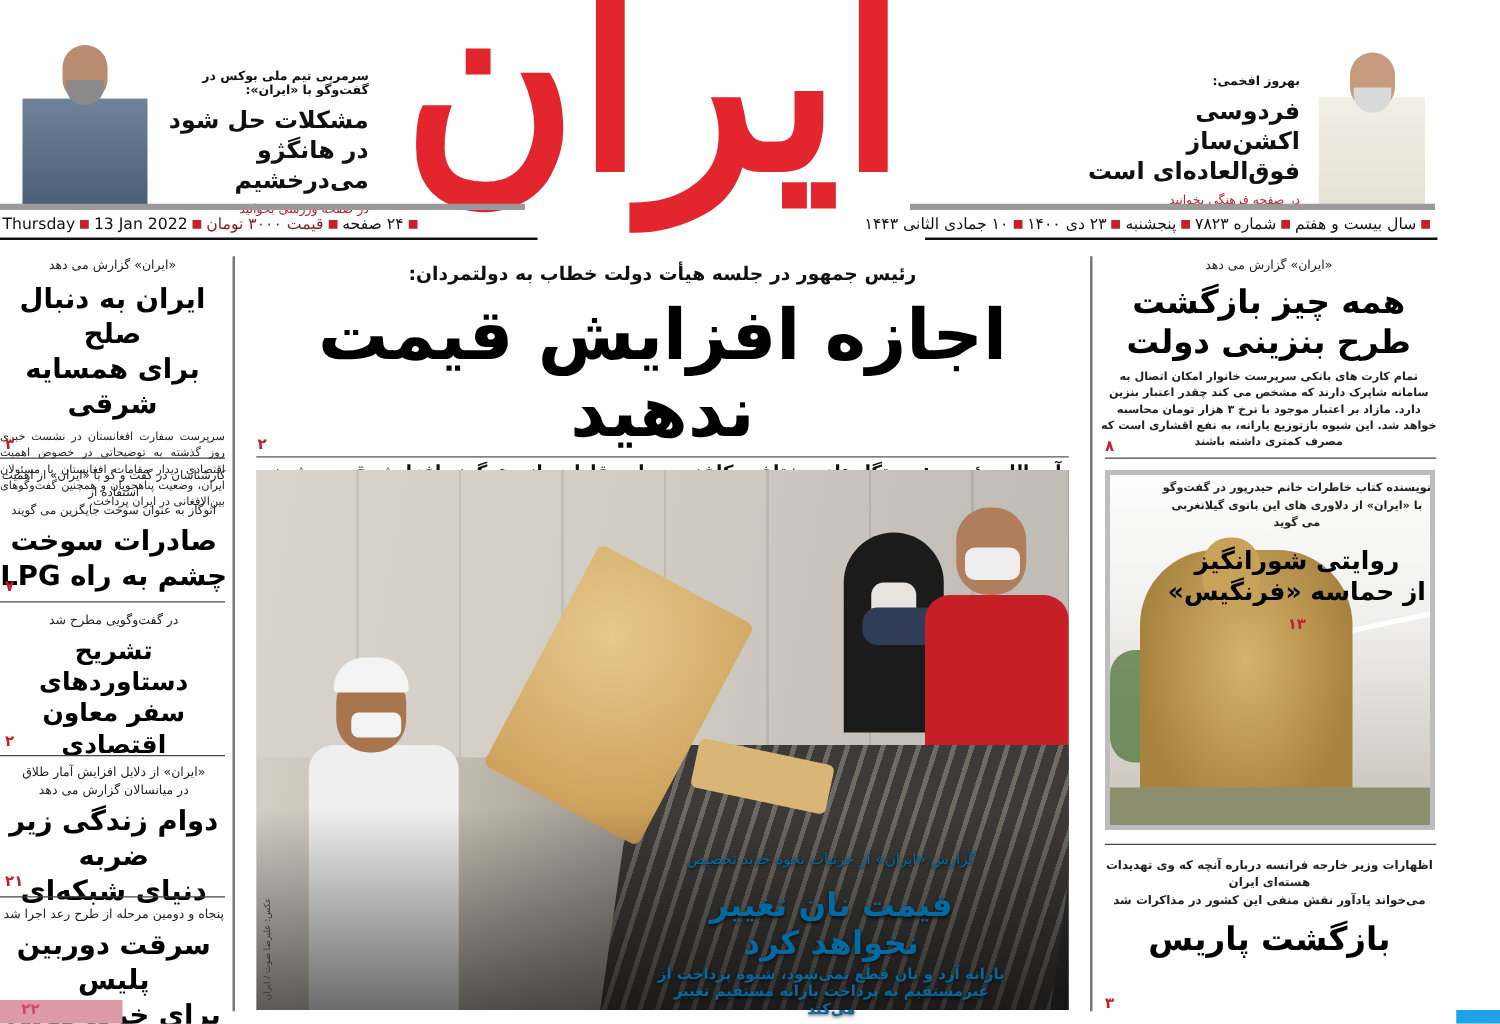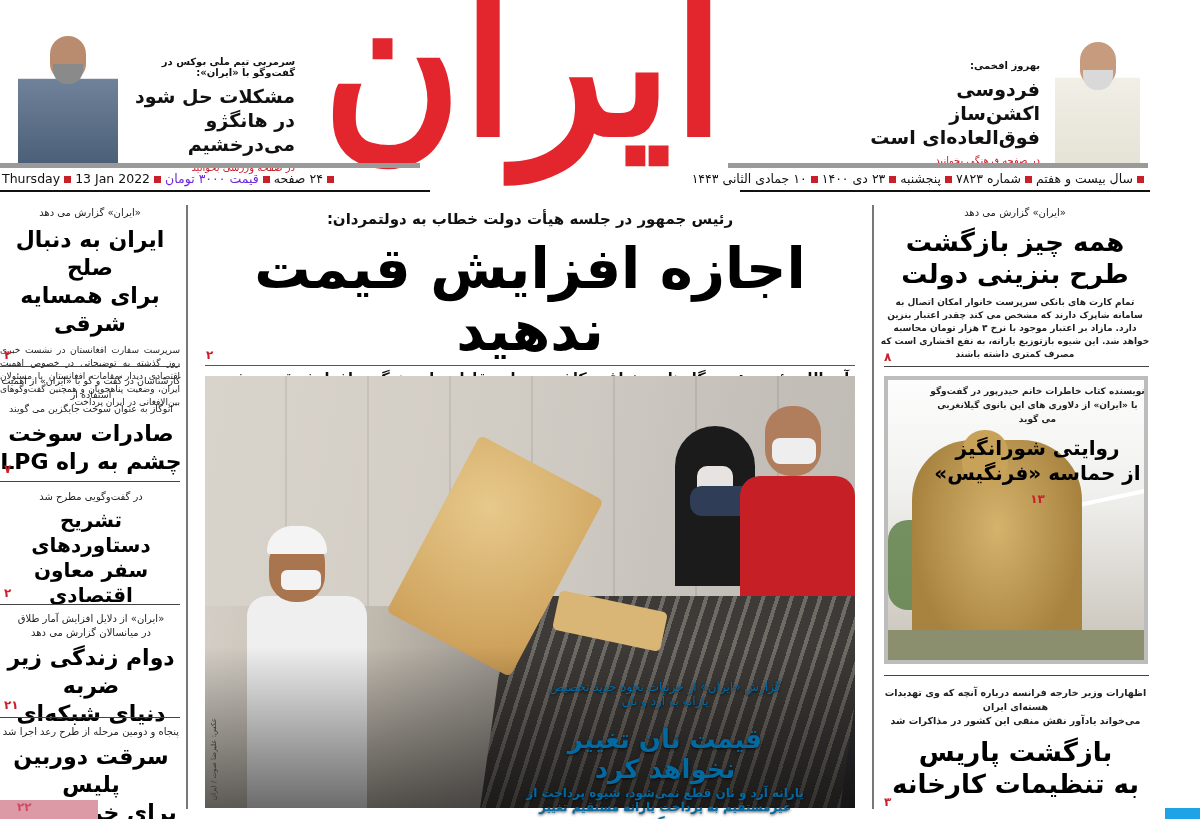--- a/index.html
+++ b/index.html
@@ -1,20 +1,20 @@
 <!DOCTYPE html>
 <html><head>
 <meta charset="utf-8">
 <style>
   * { box-sizing: border-box; margin: 0; padding: 0; }
   html, body { width: 1200px; height: 819px; overflow: hidden; background: #ffffff; }
   body { font-family: "DejaVu Sans", sans-serif; color: #111; position: relative; }
   .abs { position: absolute; }
   .rtl { direction: rtl; text-align: center; }
-  .red { color: #6d28d9; }
+  .red { color: #7f1d1d; }
 
   
   #masthead { left: 0; top: 0; width: 1200px; height: 195px; }
   .logo { position: absolute; left: 425px; top: 0; width: 300px; height: 192px; }
   .logo-text { position: absolute; left: 0; top: -30px; width: 300px; text-align: center;
     font-family: "DejaVu Serif", serif; font-weight: bold; font-size: 190px; color: #e3262d;
     line-height: 1; direction: rtl; letter-spacing: -6px; transform: scaleY(1.05); }
   .gray-rule { position: absolute; height: 5px; background: #9a9a9a; }
   .black-rule { position: absolute; height: 2px; background: #111; }
   .dateline { position: absolute; top: 170px; height: 18px; font-size: 12.5px; line-height: 18px; white-space: nowrap; }
@@ -200,21 +200,20 @@
   <div class="cust">
     <div class="jacket"></div>
       <div class="shirt"></div>
       <div class="hd"></div>
       <div class="mask"></div>
   </div>
   <div class="shade"></div>
 </div>
 <div class="photo-text" style="left:520px; top:680px; width:290px;">
   <div style="font-size:12px;">گزارش «ایران» از جزئیات نحوه جدید تخصیص</div>
-  <div style="font-size:12px;">یارانه به آرد و نان</div>
   <div style="font-size:26px; font-weight:bold; margin:16px 0 2px;">قیمت نان تغییر نخواهد کرد</div>
   <div style="font-size:12px; font-weight:bold;">یارانه آرد و نان قطع نمی‌شود، شیوه پرداخت از</div>
   <div style="font-size:12px; font-weight:bold;">غیرمستقیم به پرداخت یارانه مستقیم تغییر می‌کند</div>
 </div>
 <div class="photo-credit">
   <span>عکس: علیرضا صوت / ایران</span>
 </div>
 
 <div class="abs rtl" style="left:880px; top:206px; width:270px;">
   <div class="kicker">«ایران» گزارش می دهد</div>
@@ -238,16 +237,15 @@
   <div class="head-md" style="margin-top:10px; font-size:20px; line-height:25px;">روایتی شورانگیز</div>
   <div class="head-md" style="font-size:20px; line-height:25px;">از حماسه «فرنگیس»</div>
   <div class="pgnum" style="margin-top:6px;">۱۳</div>
 </div>
 <div class="hrule" style="left:884px; top:675px; width:265px;"></div>
 
 <div class="abs rtl" style="left:878px; top:686px; width:275px;">
   <div class="kicker" style="font-size:9.5px; font-weight:bold;">اظهارات وزیر خارجه فرانسه درباره آنچه که وی تهدیدات هسته‌ای ایران</div>
   <div class="kicker" style="font-size:9.5px; font-weight:bold;">می‌خواند یادآور نقش منفی این کشور در مذاکرات شد</div>
   <div class="head-lg" style="margin-top:8px;">بازگشت پاریس</div>
-  <div class="head-lg">به تنظیمات کارخانه</div>
 </div>
 <div class="abs pgnum" style="left:884px; top:795px;">۳</div>
 <div class="corner-blue"></div>
 
 </body></html>

